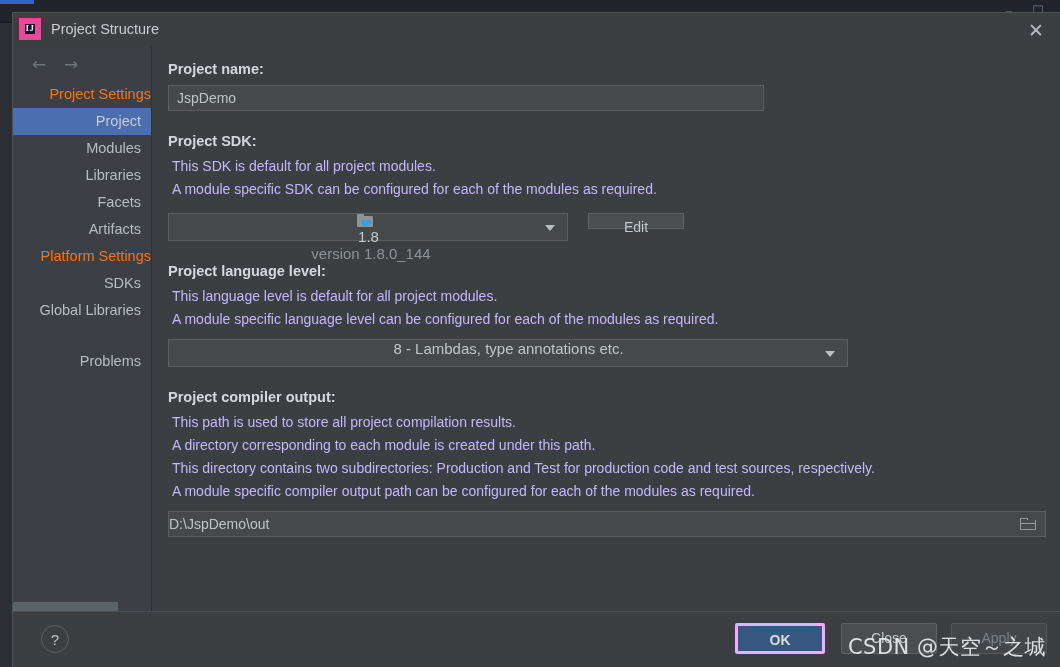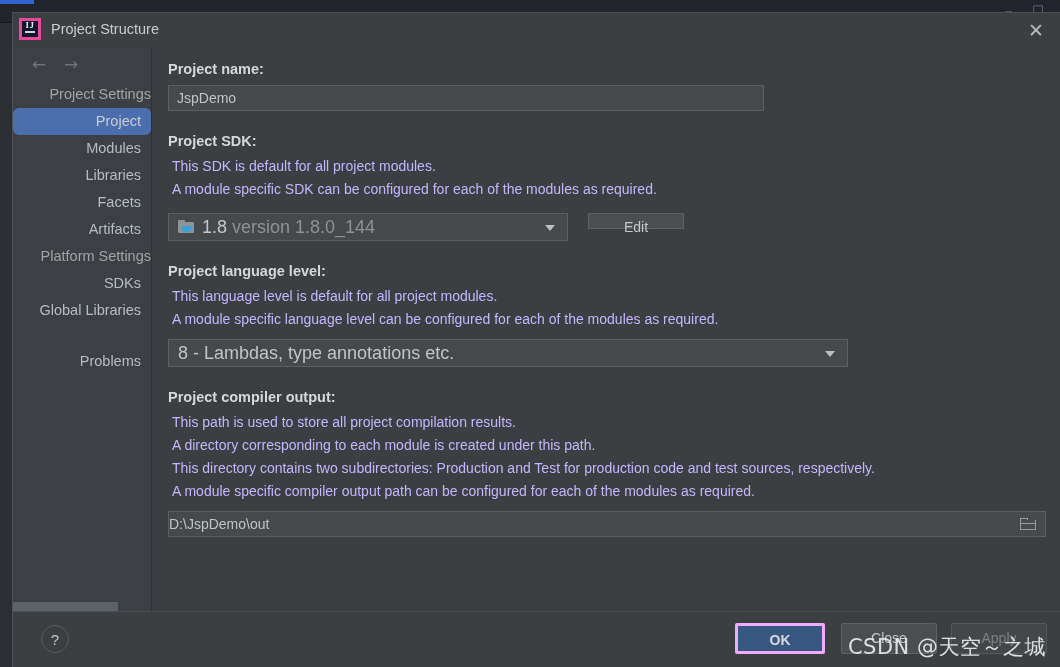--- a/index.html
+++ b/index.html
@@ -68,21 +68,21 @@
     height: 34px;
     background: #3c3f41;
   }
   .title-icon {
     position: absolute;
     left: 6px;
     top: 5px;
     width: 22px;
     height: 22px;
     background: #0f172a;
-    border: 3px solid #ec4899;
+    border: 6px solid #ec4899;
     box-sizing: border-box;
     display: flex;
     flex-direction: column;
     align-items: center;
     justify-content: flex-start;
   }
   .title-icon .ij {
     color: #e8eaec;
     font-family: "Liberation Serif", serif;
     font-weight: bold;
@@ -161,28 +161,27 @@
     height: 27px;
     line-height: 27px;
     text-align: right;
     padding-right: 10px;
     font-size: 14.5px;
     color: #b6bcc2;
     white-space: nowrap;
     box-sizing: border-box;
   }
   .nav-item.group {
-    color: #a3a3a3;
+    color: #f97316;
     padding-right: 0px;
     padding-left: 0;
   }
   .nav-item.selected {
     background: #4b6eaf;
     color: #c9cdd1;
-    border-radius: 6px;
   }
   .nav-spacer { height: 24px; }
 
   .hscroll-track {
     position: absolute;
     left: 0;
     bottom: 0;
     width: 138px;
     height: 12px;
     background: #3c4044;
@@ -242,24 +241,25 @@
   
   .combo {
     margin-top: 10px;
     height: 28px;
     background: #45494a;
     border: 1px solid #5a5f61;
     box-sizing: border-box;
     display: flex;
     align-items: center;
     padding: 0 8px 0 9px;
-    font-size: 18px;
+    font-size: 15px;
     color: #bfc4c8;
     cursor: pointer;
     position: relative;
+    flex-direction: column;
   }
   .combo .arrow {
     position: absolute;
     right: 12px;
     top: 50%;
     margin-top: -2px;
     width: 0; height: 0;
     border-left: 5px solid transparent;
     border-right: 5px solid transparent;
     border-top: 6px solid #b9bec2;

